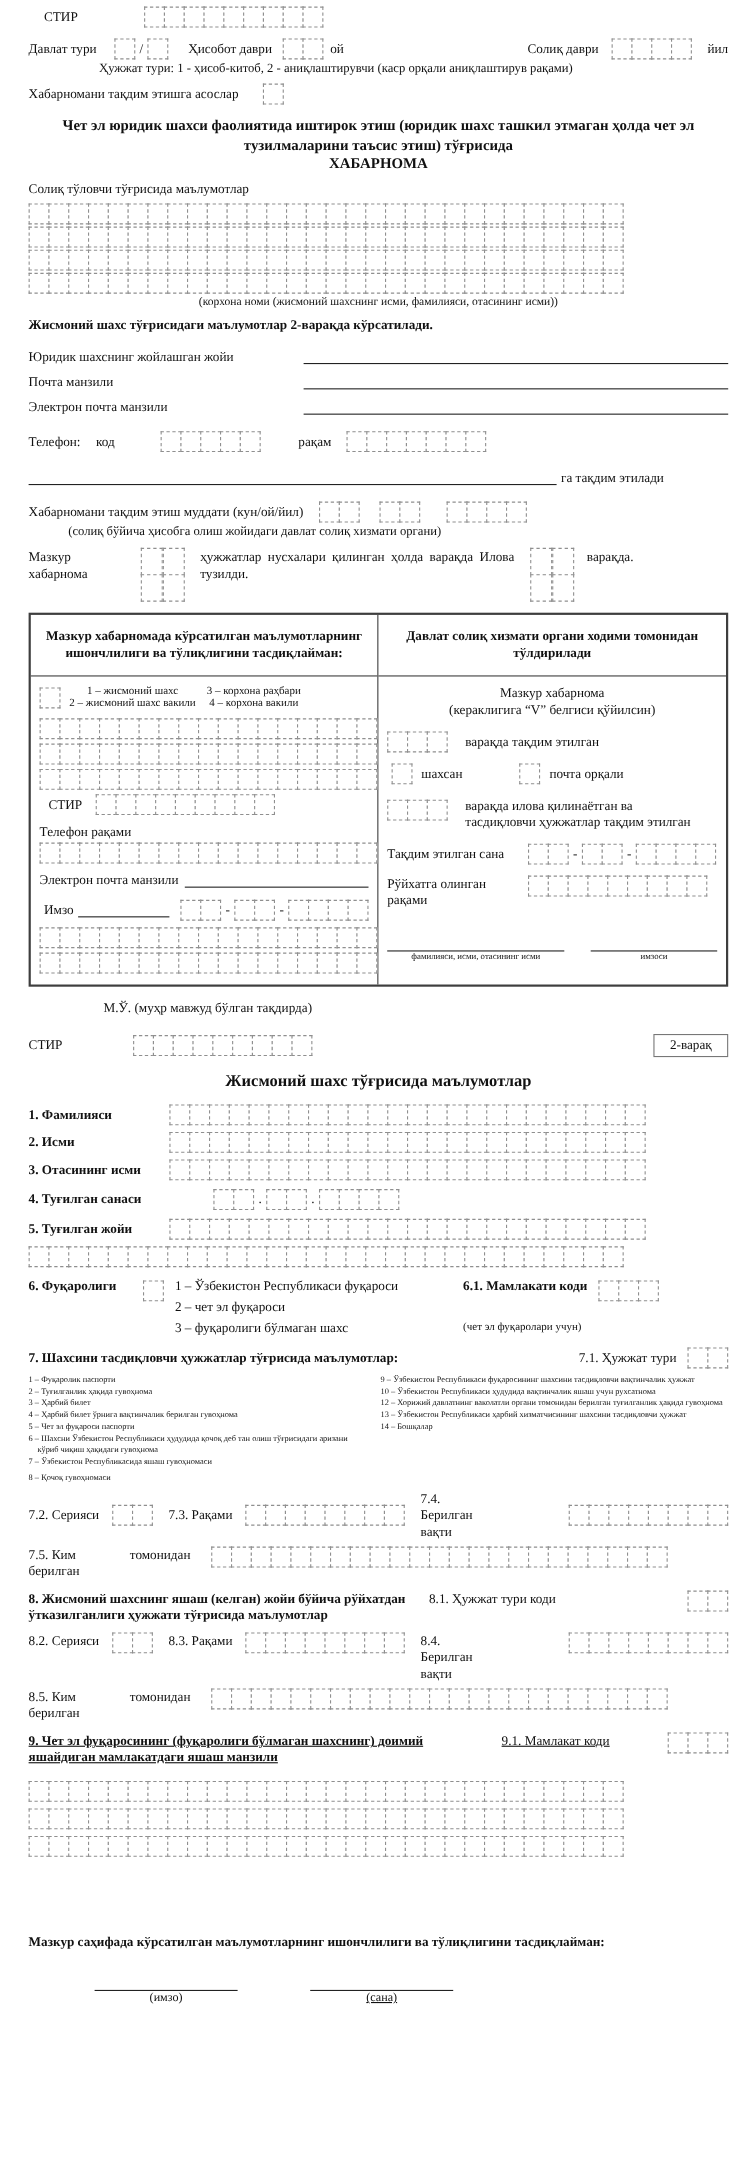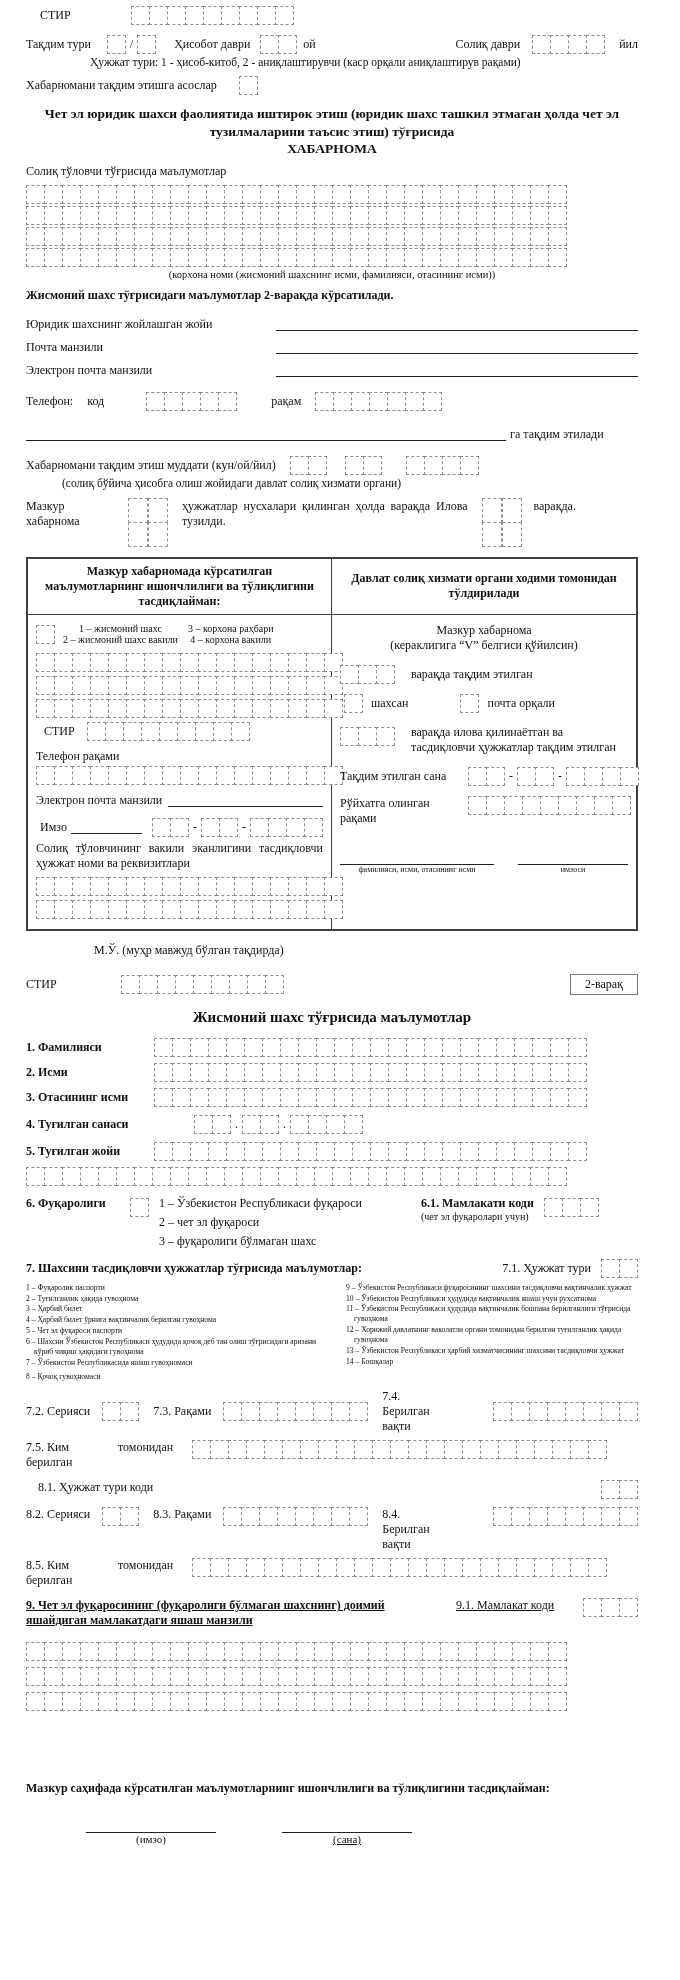--- a/index.html
+++ b/index.html
@@ -1,18 +1,18 @@
 <!DOCTYPE html>
 <html><head>
 <meta charset="utf-8">
 <style>
   html,body{margin:0;padding:0;background:#fff;}
   .page{
     width:680px;min-height:1980px;box-sizing:border-box;
-    padding:6px 42px 10px 26px;
+    padding:6px 18px 10px 26px;
     font-family:"Liberation Serif","DejaVu Serif",serif;
     font-size:12px;color:#111;position:relative;
   }
   .row{display:flex;align-items:center;}
   .cellrow{display:flex;align-items:center;}
   .cell{
     width:19px;height:19px;flex:none;box-sizing:border-box;
     border:1px dashed #8f8f8f;margin-left:-1px;background:#fff;
   }
   .cellrow .cell:first-child{margin-left:0;}
@@ -56,21 +56,21 @@
         <span class="cell"></span>
         <span class="cell"></span>
         <span class="cell"></span>
         <span class="cell"></span>
         <span class="cell"></span>
         <span class="cell"></span>
       </span>
   </div>
 
   <div class="row mt10">
-    <span>Тақдим тури</span>
+    <span>Давлат тури</span>
     <span class="cellrow" style="margin-left:16px;">
         <span class="cell"></span>
       </span>
     <span class="dash">/</span>
     <span class="cellrow">
         <span class="cell"></span>
       </span>
     <span style="margin-left:18px;">Ҳисобот даври</span>
     <span class="cellrow" style="margin-left:10px;">
         <span class="cell"></span>
@@ -440,21 +440,20 @@
               <span class="cell"></span>
             </span>
           <span class="dash">-</span>
           <span class="cellrow">
               <span class="cell"></span>
               <span class="cell"></span>
               <span class="cell"></span>
               <span class="cell"></span>
             </span>
         </div>
-        <div class="mt4" style="text-align:justify;">Солиқ тўловчининг вакили эканлигини тасдиқловчи ҳужжат номи ва реквизитлари</div>
         <div class="cellrow mt6">
             <span class="cell"></span>
             <span class="cell"></span>
             <span class="cell"></span>
             <span class="cell"></span>
             <span class="cell"></span>
             <span class="cell"></span>
             <span class="cell"></span>
             <span class="cell"></span>
             <span class="cell"></span>
@@ -762,21 +761,21 @@
     <span class="cellrow" style="margin-top:2px;">
         <span class="cell"></span>
       </span>
     <div style="margin-left:10px;width:250px;">
       <div>1 – Ўзбекистон Республикаси фуқароси</div>
       <div class="mt4">2 – чет эл фуқароси</div>
       <div class="mt4">3 – фуқаролиги бўлмаган шахс</div>
     </div>
     <div style="margin-left:12px;">
       <span class="b">6.1. Мамлакати коди</span>
-      <div class="cap" style="font-size:10px;">(чет эл фуқаролари учун)</div>
+      <div class="cap" style="font-size:10px;margin-top:24px;">(чет эл фуқаролари учун)</div>
     </div>
     <span class="cellrow" style="margin-left:10px;margin-top:2px;">
         <span class="cell"></span>
         <span class="cell"></span>
         <span class="cell"></span>
       </span>
   </div>
 
   <div class="row mt10">
     <span class="b">7. Шахсини тасдиқловчи ҳужжатлар тўғрисида маълумотлар:</span>
@@ -794,21 +793,20 @@
       <div>3 – Ҳарбий билет</div>
       <div>4 – Ҳарбий билет ўрнига вақтинчалик берилган гувоҳнома</div>
       <div>5 – Чет эл фуқароси паспорти</div>
       <div>6 – Шахсни Ўзбекистон Республикаси ҳудудида қочоқ деб тан олиш тўғрисидаги аризани кўриб чиқиш ҳақидаги гувоҳнома</div>
       <div>7 – Ўзбекистон Республикасида яшаш гувоҳномаси</div>
       <div style="margin-top:4px;">8 – Қочоқ гувоҳномаси</div>
     </div>
     <div class="doc-list" style="flex:1;">
       <div>9 – Ўзбекистон Республикаси фуқаросининг шахсини тасдиқловчи вақтинчалик ҳужжат</div>
       <div>10 – Ўзбекистон  Республикаси ҳудудида вақтинчалик яшаш учун рухсатнома</div>
-      <div>11 – Ўзбекистон Республикаси ҳудудида вақтинчалик бошпана берилганлиги тўғрисида гувоҳнома</div>
       <div>12 – Хорижий давлатнинг ваколатли органи томонидан берилган туғилганлик ҳақида гувоҳнома</div>
       <div>13 – Ўзбекистон Республикаси ҳарбий хизматчисининг шахсини тасдиқловчи ҳужжат</div>
       <div>14 – Бошқалар</div>
     </div>
   </div>
 
   <div class="row mt8" style="align-items:center;">
     <span>7.2. Серияси</span>
     <span class="cellrow" style="margin-left:12px;">
         <span class="cell"></span>
@@ -862,20 +860,21 @@
         <span class="cell"></span>
         <span class="cell"></span>
         <span class="cell"></span>
         <span class="cell"></span>
         <span class="cell"></span>
         <span class="cell"></span>
       </span>
   </div>
 
   <div class="row mt10" style="align-items:flex-start;">
+    <span class="b" style="width:352px;">8. Жисмоний шахснинг яшаш (келган) жойи бўйича рўйхатдан ўтказилганлиги ҳужжати тўғрисида маълумотлар</span>
     <span style="margin-left:12px;">8.1. Ҳужжат тури коди</span>
     <span class="cellrow" style="margin-left:auto;">
         <span class="cell"></span>
         <span class="cell"></span>
       </span>
   </div>
 
   <div class="row mt8" style="align-items:flex-start;">
     <span>8.2. Серияси</span>
     <span class="cellrow" style="margin-left:12px;">

